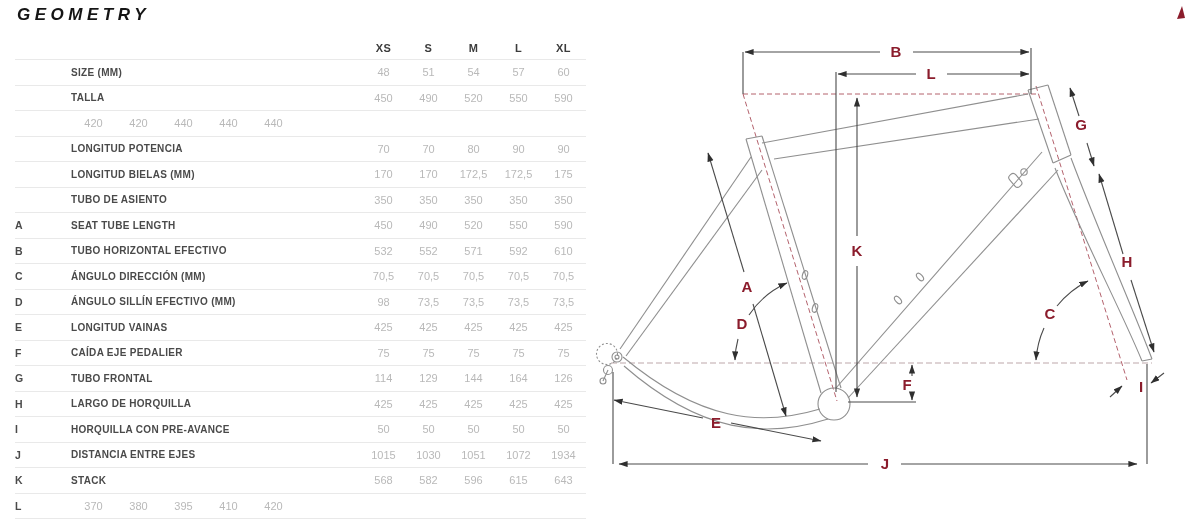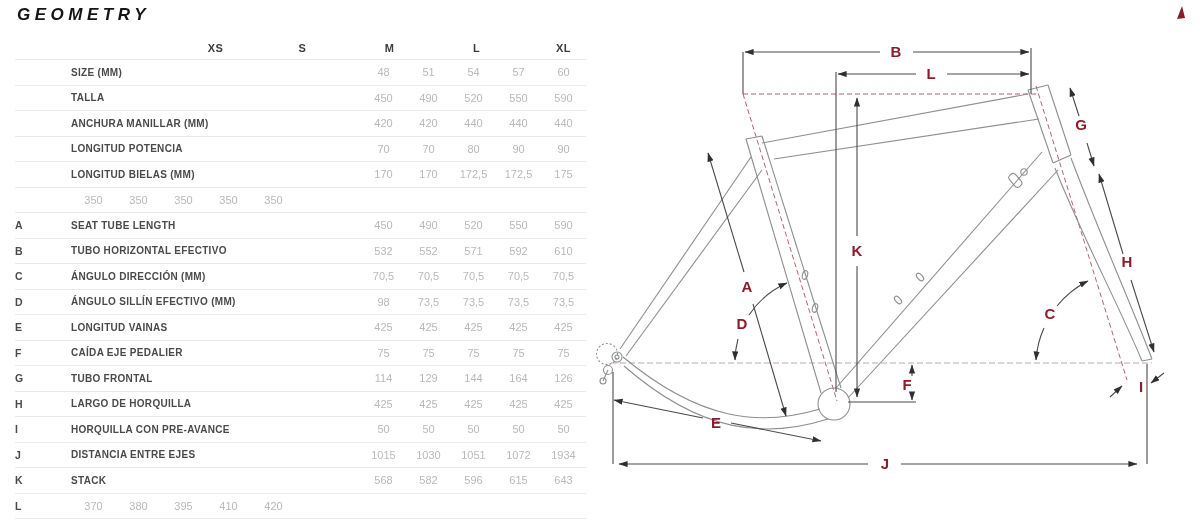--- a/index.html
+++ b/index.html
@@ -23,21 +23,21 @@
 <body>
 
 <div class="page">
 
   <div class="title">GEOMETRY</div>
 
   <div class="geo-table">
     <div class="g-header">
       <span class="g-letter"></span>
       <span class="g-label"></span>
-      <span style="display:flex;gap:42px;">
+      <span style="display:flex;">
           <span class="g-val">XS</span>
           <span class="g-val">S</span>
           <span class="g-val">M</span>
           <span class="g-val">L</span>
           <span class="g-val">XL</span>
         </span>
     </div>
     <div>
         <div class="g-row">
           <span class="g-letter"></span>
@@ -52,21 +52,20 @@
           <span class="g-letter"></span>
           <span class="g-label">TALLA</span>
           <span class="g-val">450</span>
           <span class="g-val">490</span>
           <span class="g-val">520</span>
           <span class="g-val">550</span>
           <span class="g-val">590</span>
         </div>
         <div class="g-row">
           <span class="g-letter"></span>
-          <span class="g-label">ANCHURA MANILLAR (MM)</span>
           <span class="g-val">420</span>
           <span class="g-val">420</span>
           <span class="g-val">440</span>
           <span class="g-val">440</span>
           <span class="g-val">440</span>
         </div>
         <div class="g-row">
           <span class="g-letter"></span>
           <span class="g-label">LONGITUD POTENCIA</span>
           <span class="g-val">70</span>
@@ -79,20 +78,21 @@
           <span class="g-letter"></span>
           <span class="g-label">LONGITUD BIELAS (MM)</span>
           <span class="g-val">170</span>
           <span class="g-val">170</span>
           <span class="g-val">172,5</span>
           <span class="g-val">172,5</span>
           <span class="g-val">175</span>
         </div>
         <div class="g-row">
           <span class="g-letter"></span>
+          <span class="g-label">TUBO DE ASIENTO</span>
           <span class="g-val">350</span>
           <span class="g-val">350</span>
           <span class="g-val">350</span>
           <span class="g-val">350</span>
           <span class="g-val">350</span>
         </div>
         <div class="g-row">
           <span class="g-letter">A</span>
           <span class="g-label">SEAT TUBE LENGTH</span>
           <span class="g-val">450</span>

